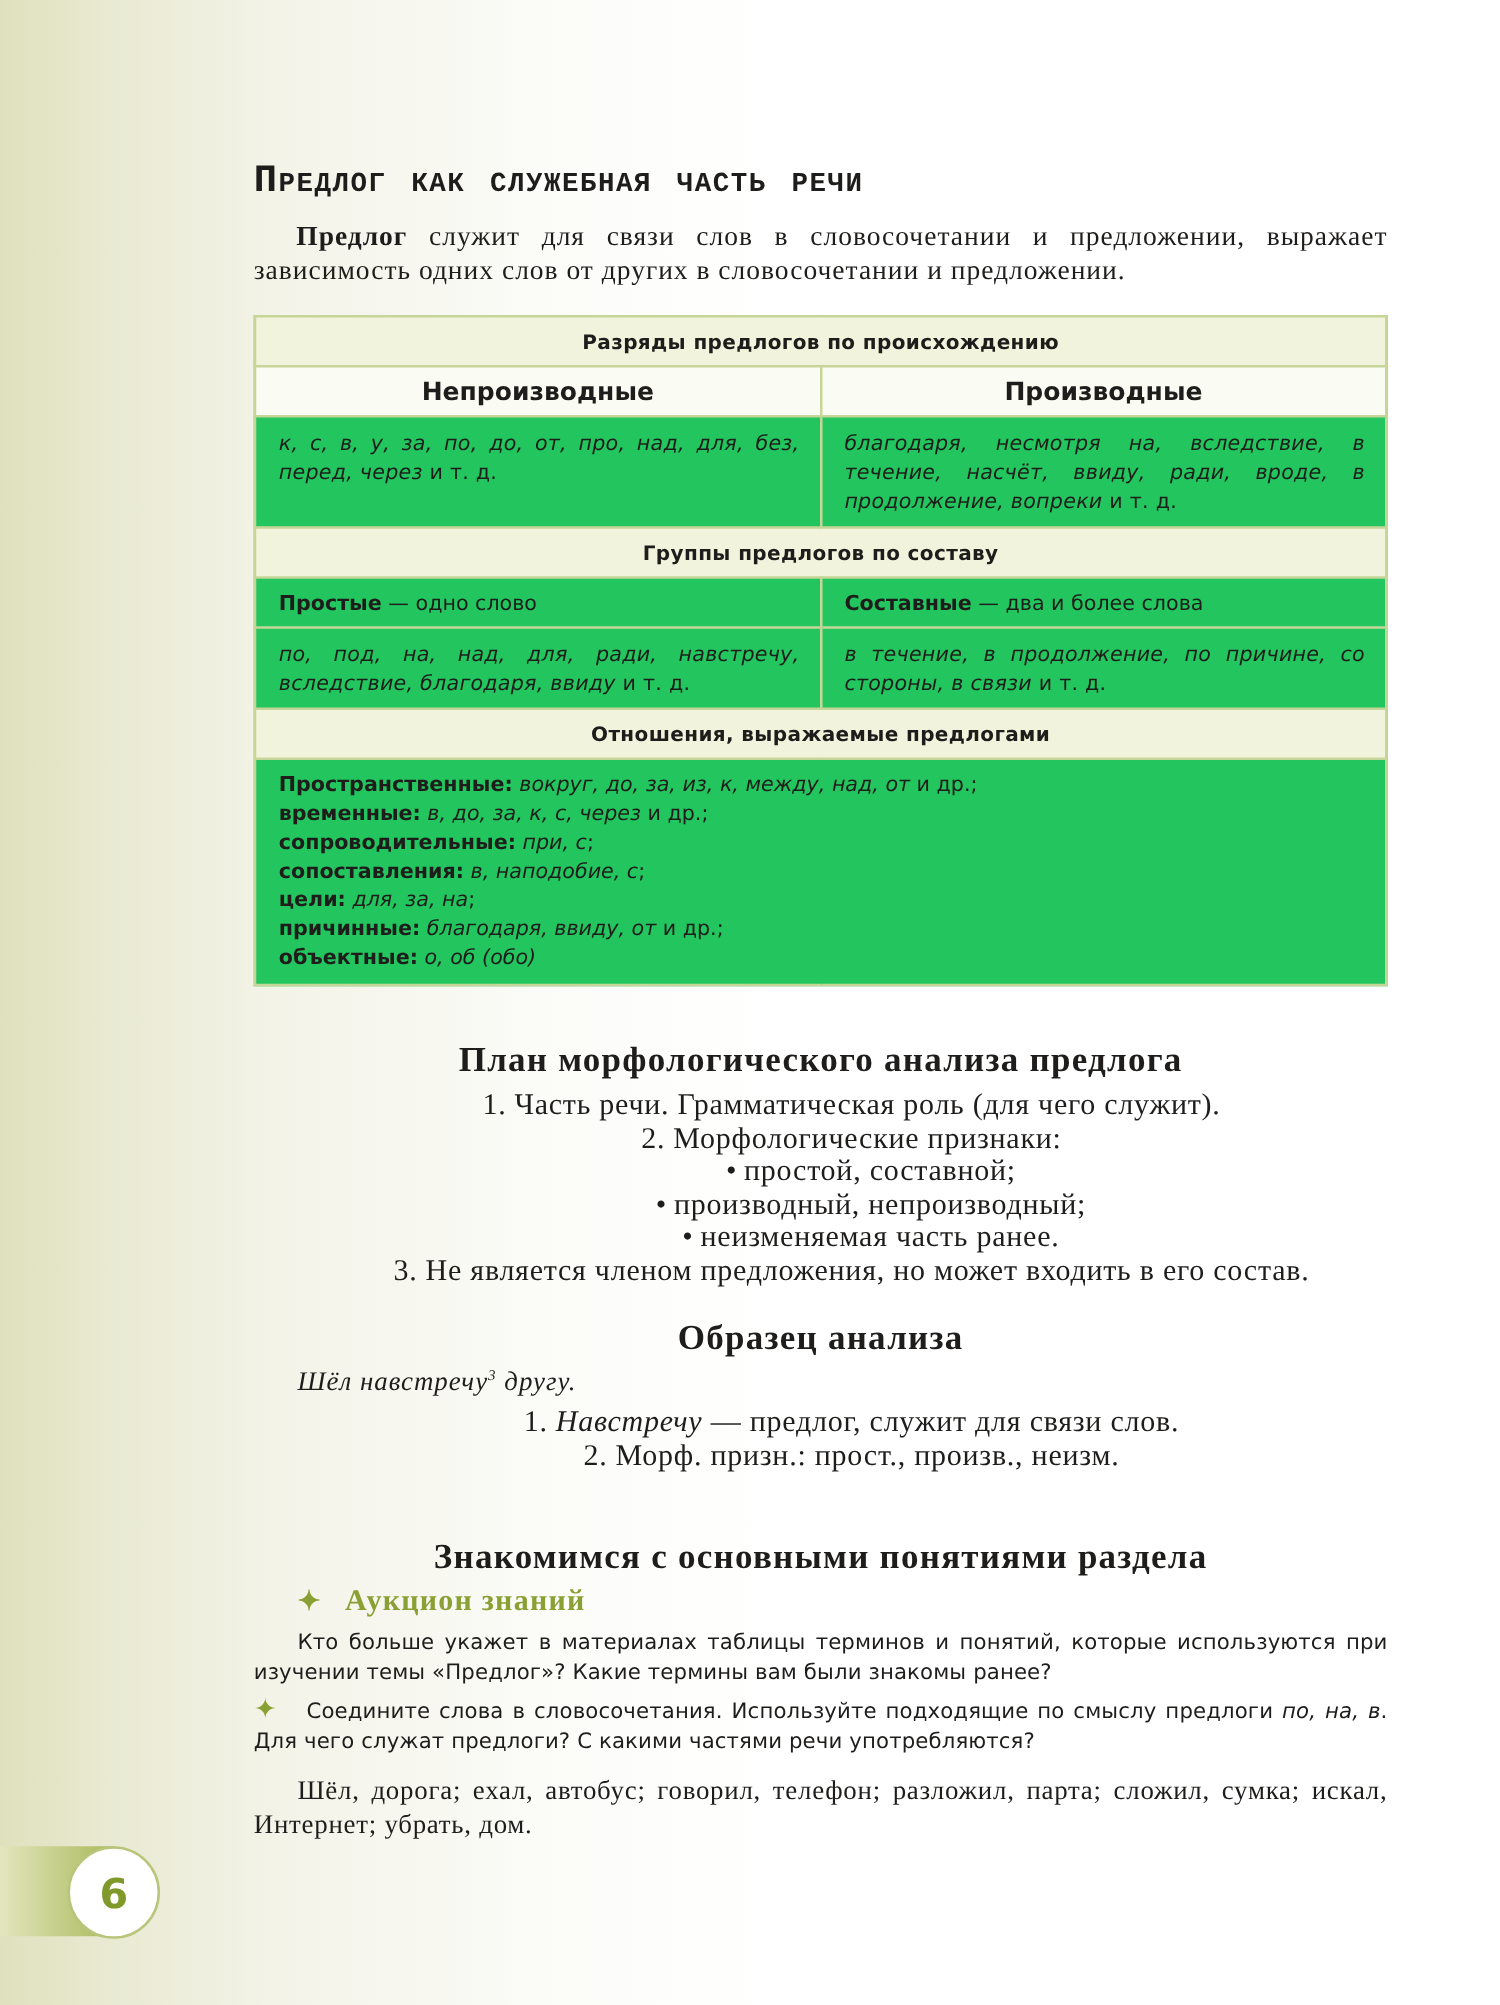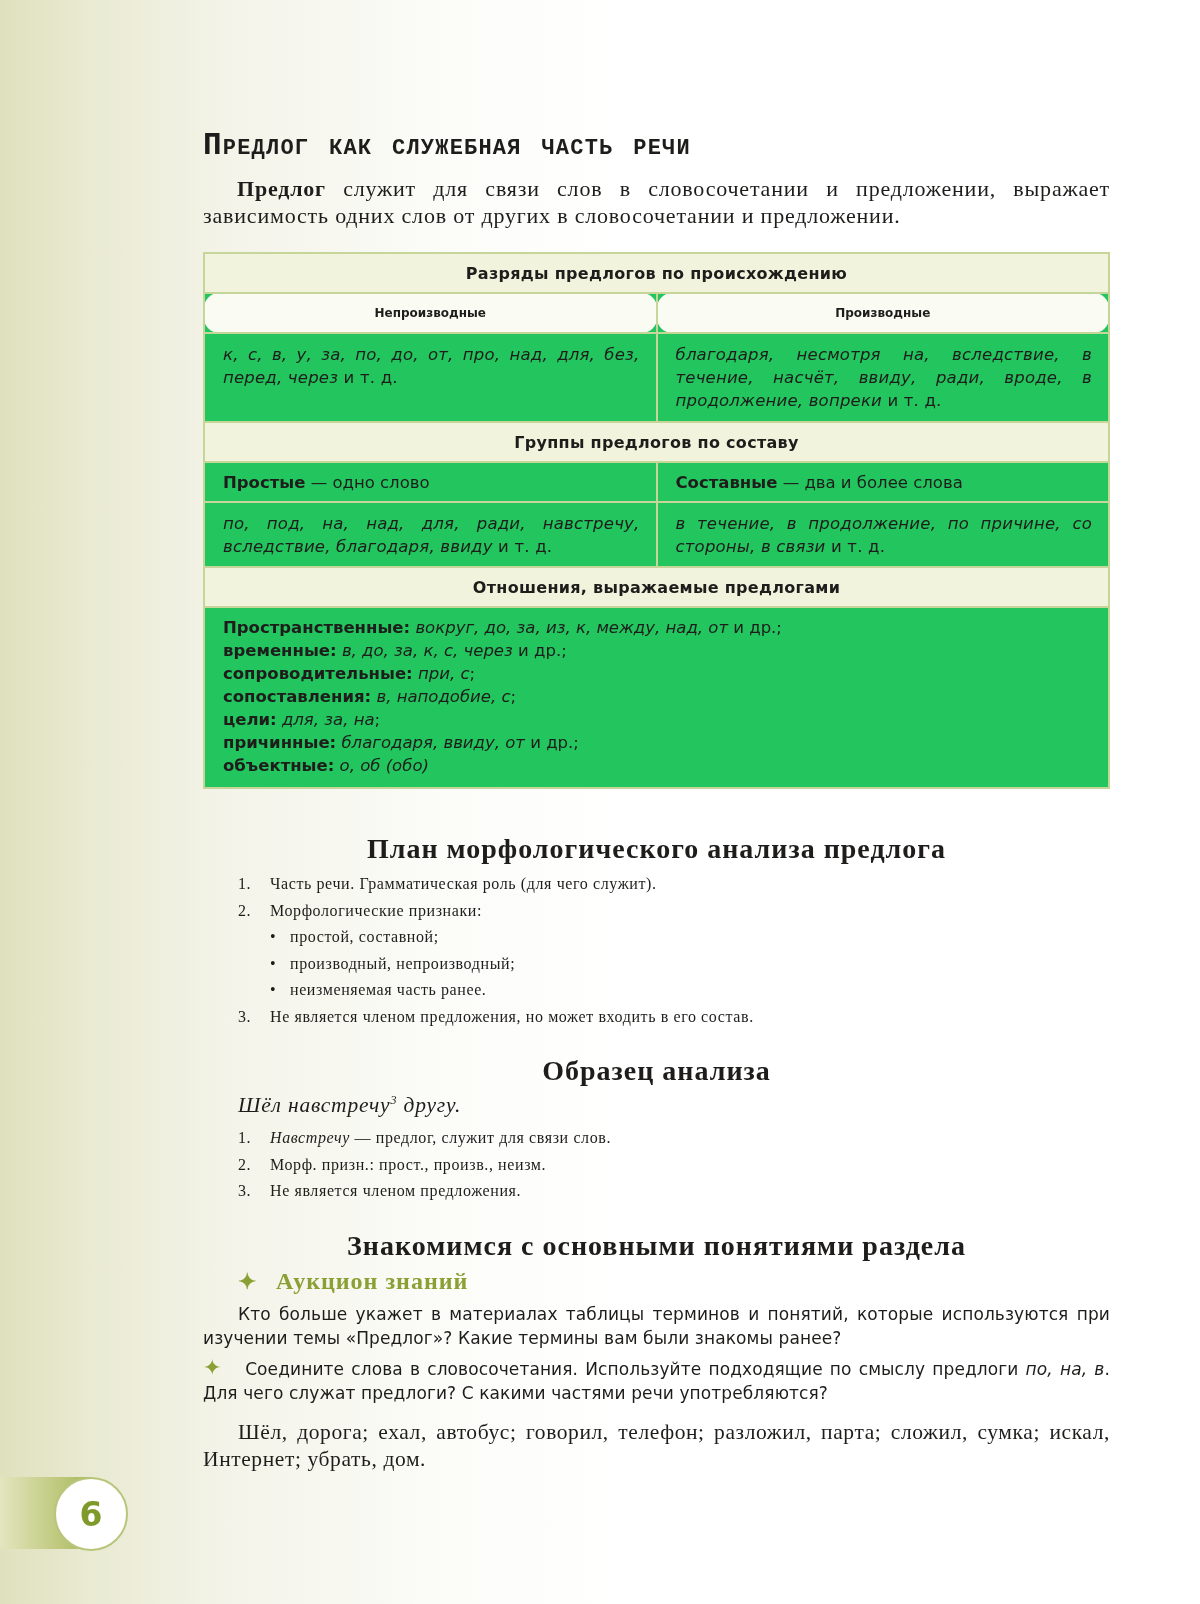--- a/index.html
+++ b/index.html
@@ -27,44 +27,44 @@
   .tbl {
     left: 203px; top: 252px; width: 907px; border-collapse: collapse;
     font-family: "DejaVu Sans", sans-serif; font-size: 17px; background: #22c55e;
   }
   .tbl td { border: 2.5px solid #c6d598; vertical-align: top; }
   .tbl .hdr {
     background: #f2f3dc; text-align: center; font-weight: bold; font-size: 16px;
     height: 38px; vertical-align: middle; padding: 0; letter-spacing: 0.3px;
   }
   .tbl .sub {
-    text-align: center; font-weight: bold; font-size: 12px; height: 38px; vertical-align: middle;
-    padding: 0; background: #fafbf3; border-radius: 15px;
+    text-align: center; font-weight: bold; font-size: 20px; height: 38px; vertical-align: middle;
+    padding: 0; background: #fafbf3;
   }
   .tbl .cell {
     padding: 9px 16px 8px 18px; font-style: italic; line-height: 23px; text-align: justify;
     font-size: 16.5px; letter-spacing: 0.2px; width: 50%;
   }
   .tbl .cell .plain { font-style: normal; }
   .tbl .def {
     padding: 0 16px 0 18px; height: 38px; vertical-align: middle; font-size: 16.5px;
   }
   .tbl .def b { font-weight: bold; }
   .tbl .rel { padding: 8px 18px 10px 18px; line-height: 23px; font-size: 16.5px; margin-top: 12px; }
   .rel-line b { font-weight: bold; }
   .rel-line i { font-style: italic; }
 
   
   .h2 {
     font-family: "Liberation Serif", serif; font-weight: bold; font-size: 28px;
     letter-spacing: 1px; white-space: nowrap; text-align: center; width: 907px; left: 203px;
   }
   .list {
-    left: 238px; width: 880px; font-family: "Liberation Serif", serif; font-size: 16px;
-    line-height: 26.5px; letter-spacing: 0.6px;
+    left: 238px; width: 880px; font-family: "Liberation Serif", serif; font-size: 24px;
+    line-height: 26.5px; letter-spacing: 0.6px; text-align: center;
   }
   .list .num { display: inline-block; width: 32px; }
   .list .bullet-item { padding-left: 32px; }
   .list .bullet { display: inline-block; width: 20px; }
   .example {
     left: 238px; font-family: "Liberation Serif", serif; font-style: italic; font-size: 21.5px;
     letter-spacing: 0.8px;
   }
   .example sup { font-size: 12px; }
 
@@ -152,21 +152,20 @@
   <div class="bullet-item"><span class="bullet">•</span><span>производный, непроизводный;</span></div>
   <div class="bullet-item"><span class="bullet">•</span><span>неизменяемая часть ранее.</span></div>
   <div><span class="num">3.</span><span>Не является членом предложения, но может входить в его состав.</span></div>
 </div>
 
 <div class="abs h2" style="top:1055px">Образец анализа</div>
 <div class="abs example" style="top:1093px"><span>Шёл навстречу</span><sup>3</sup><span> другу.</span></div>
 <div class="abs list" style="top:1125px">
   <div><span class="num">1.</span><i>Навстречу</i><span> — предлог, служит для связи слов.</span></div>
   <div><span class="num">2.</span><span>Морф. призн.: прост., произв., неизм.</span></div>
-  <div><span class="num">3.</span><span>Не является членом предложения.</span></div>
 </div>
 
 <div class="abs h2" style="top:1230px">Знакомимся с основными понятиями раздела</div>
 <div class="abs task-title"><span class="diamond">✦</span><span>Аукцион знаний</span></div>
 <div class="abs task-text" style="top:1302px"><span class="indent"></span><span>Кто больше укажет в материалах таблицы терминов и понятий, которые используются при изучении темы «Предлог»? Какие термины вам были знакомы ранее?</span></div>
 <div class="abs task-text" style="top:1356px"><span class="indent"><span class="diamond" style="width:auto">✦</span></span><span> Соедините слова в словосочетания. Используйте подходящие по смыслу предлоги </span><i>по, на, в</i><span>. Для чего служат предлоги? С какими частями речи употребляются?</span></div>
 <div class="abs words"><span class="indent"></span><span>Шёл, дорога; ехал, автобус; говорил, телефон; разложил, парта; сложил, сумка; искал, Интернет; убрать, дом.</span></div>
 
 <div class="abs pg-band"></div>
 <div class="abs pg-circle">6</div>

